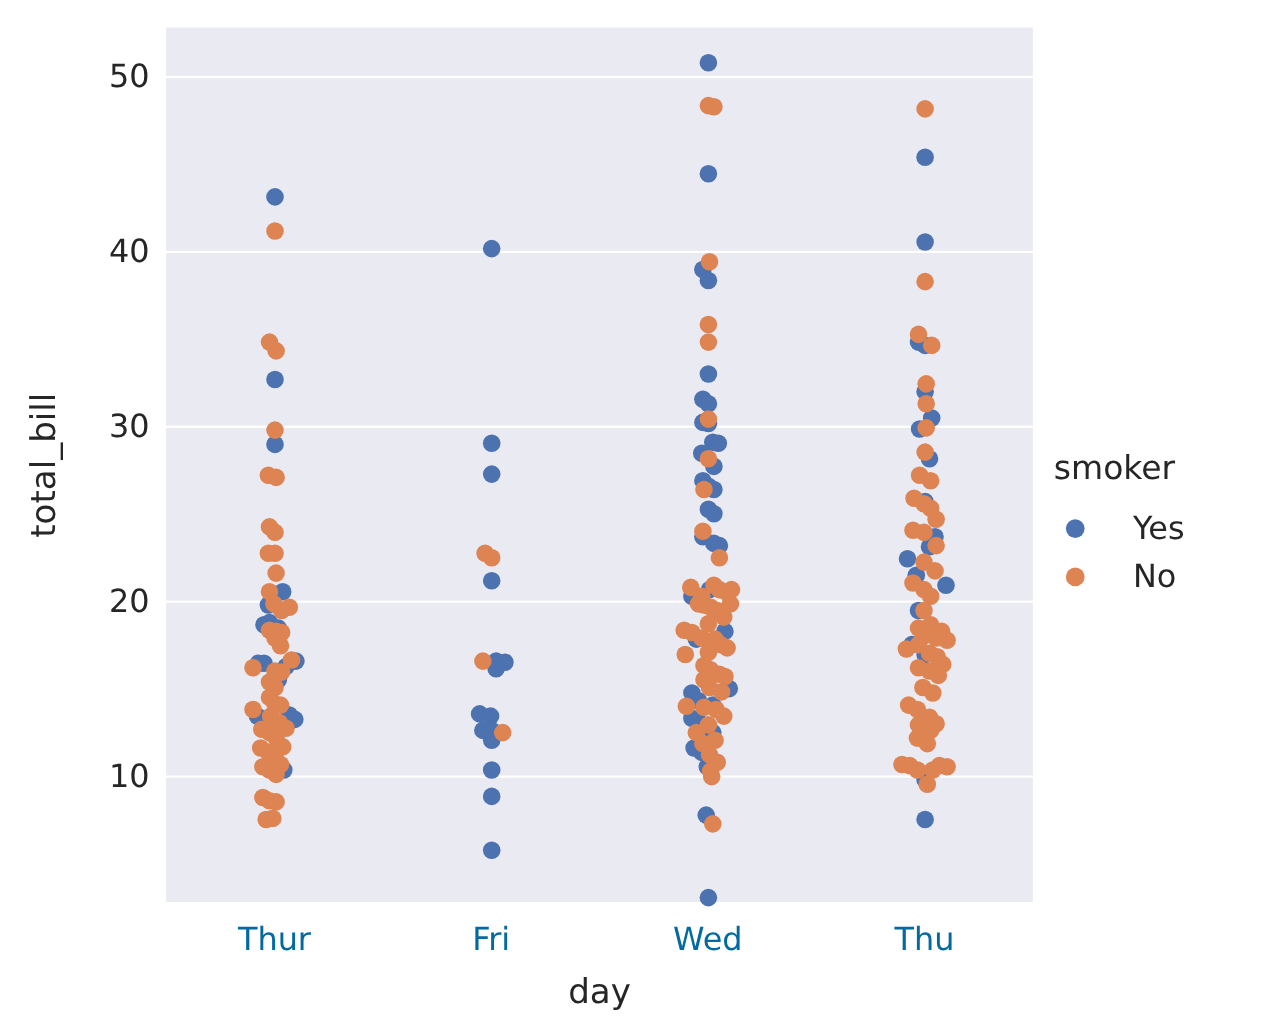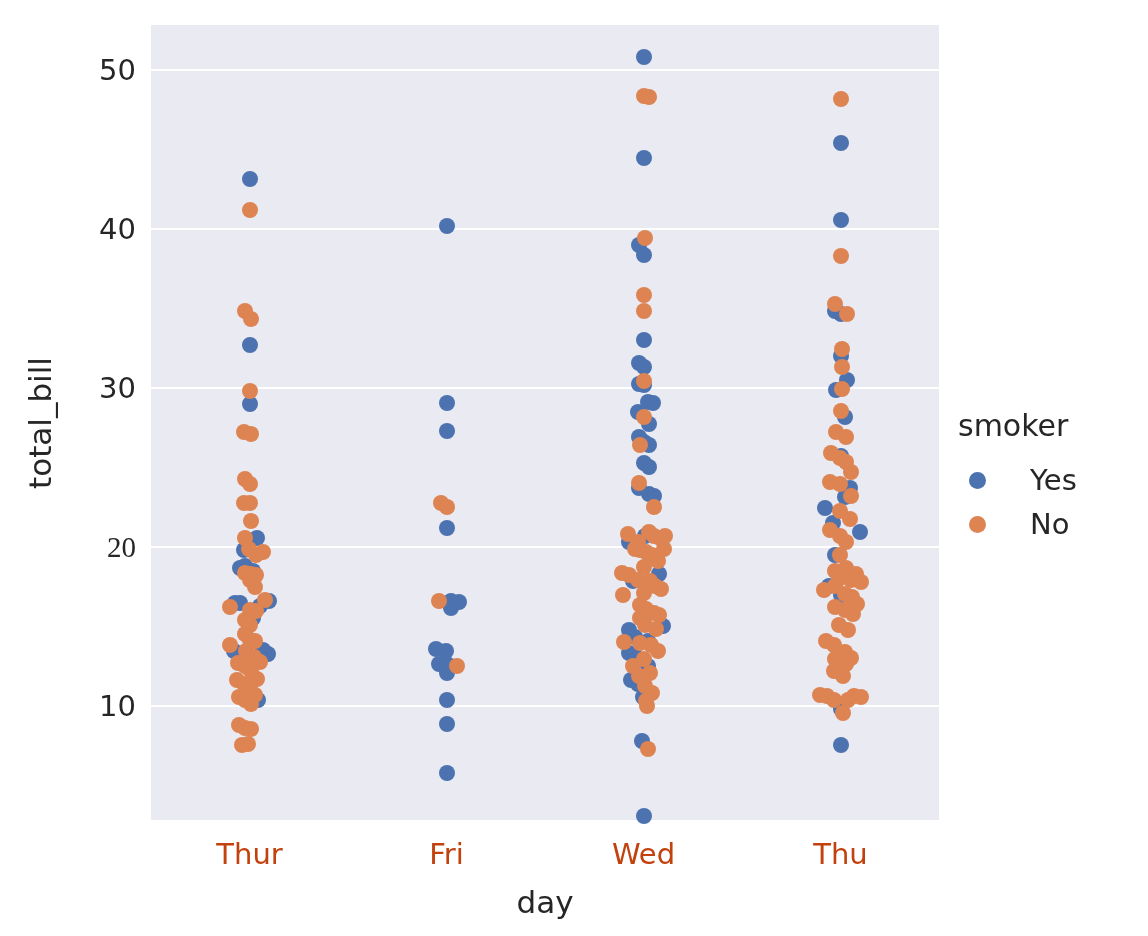--- a/index.html
+++ b/index.html
@@ -77,21 +77,21 @@
     position: absolute;
     left: 151px;
     top: 836px;
     width: 788px;
     height: 40px;
   }
   .xtick {
     position: absolute;
     top: 0;
     transform: translateX(-50%);
-    color: #c2410c;
+    color: #0369a1;
     font-size: 29px;
     line-height: 36px;
     white-space: nowrap;
   }
   
   #xlabel {
     position: absolute;
     left: 151px;
     top: 884px;
     width: 788px;
@@ -412,21 +412,21 @@
         <div class="pt" style="left: 683.145px; top: 675.273px; background: rgb(221, 132, 82);"></div>
         <div class="pt" style="left: 696.675px; top: 675.114px; background: rgb(221, 132, 82);"></div>
         <div class="pt" style="left: 703.03px; top: 671.139px; background: rgb(221, 132, 82);"></div>
         <div class="pt" style="left: 709.59px; top: 672.411px; background: rgb(221, 132, 82);"></div>
         <div class="pt" style="left: 691.96px; top: 687.675px; background: rgb(221, 132, 82);"></div>
       </div>
   </div>
 
   <div id="ytick-layer">
       <div class="ytick" style="top: 680.52px;">10</div>
-      <div class="ytick" style="top: 521.52px; font-family: Liberation Serif, serif;">20</div>
+      <div class="ytick" style="top: 521.52px;">20</div>
       <div class="ytick" style="top: 362.52px;">30</div>
       <div class="ytick" style="top: 203.52px;">40</div>
       <div class="ytick" style="top: 44.52px;">50</div>
     </div>
 
   <div id="xtick-layer">
       <div class="xtick" style="left: 98.5px;">Thur</div>
       <div class="xtick" style="left: 295.5px;">Fri</div>
       <div class="xtick" style="left: 492.5px;">Wed</div>
       <div class="xtick" style="left: 689.5px;">Thu</div>

